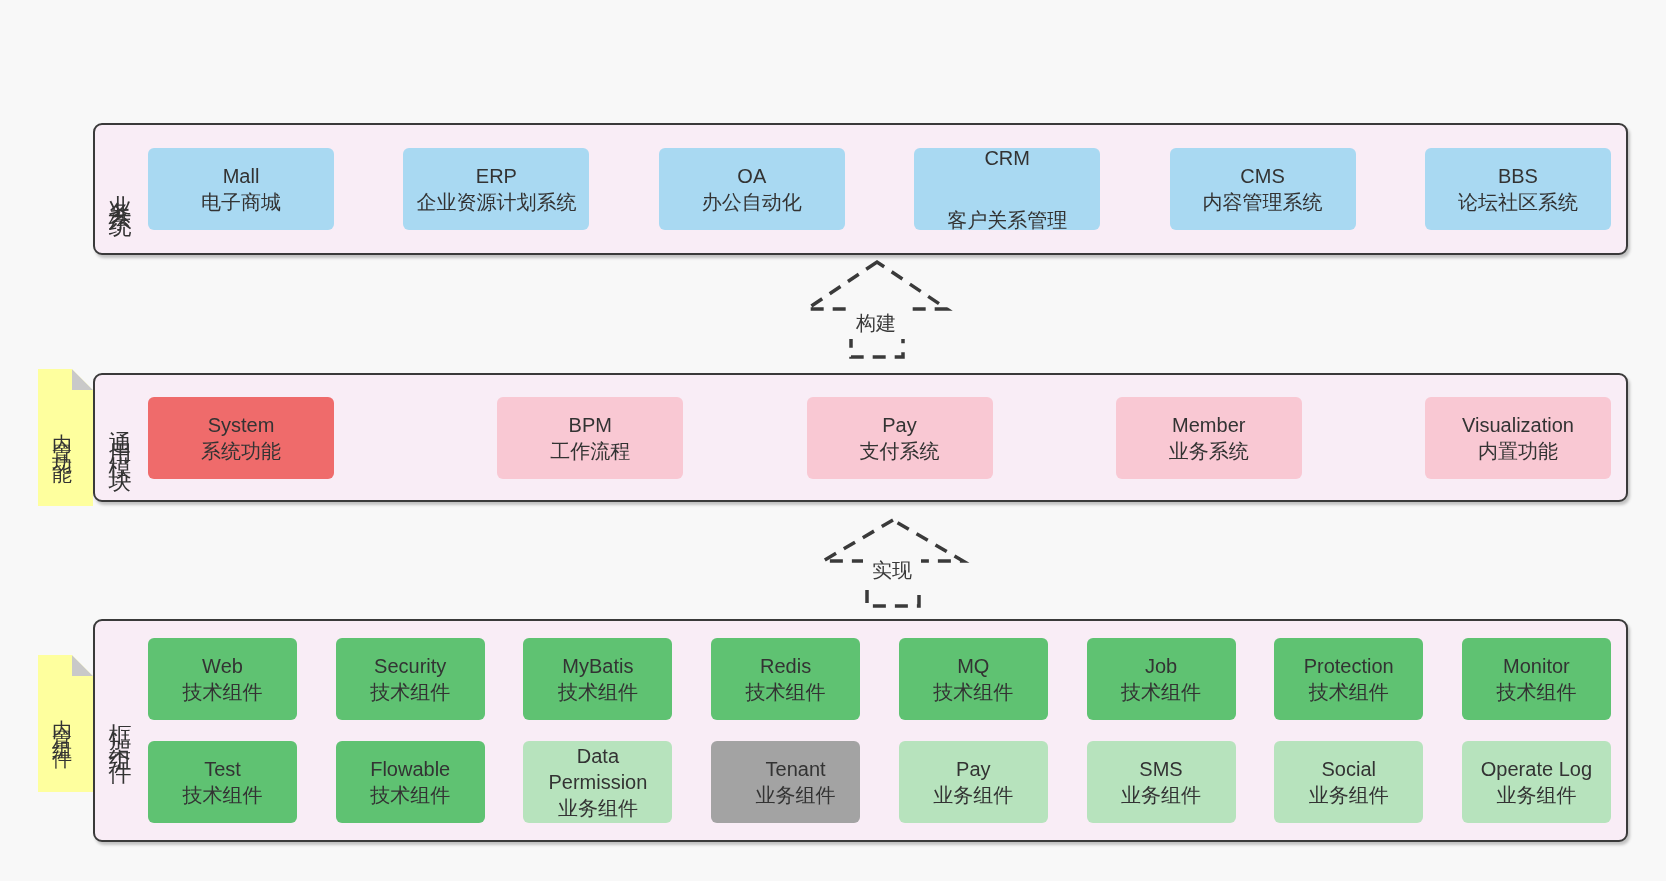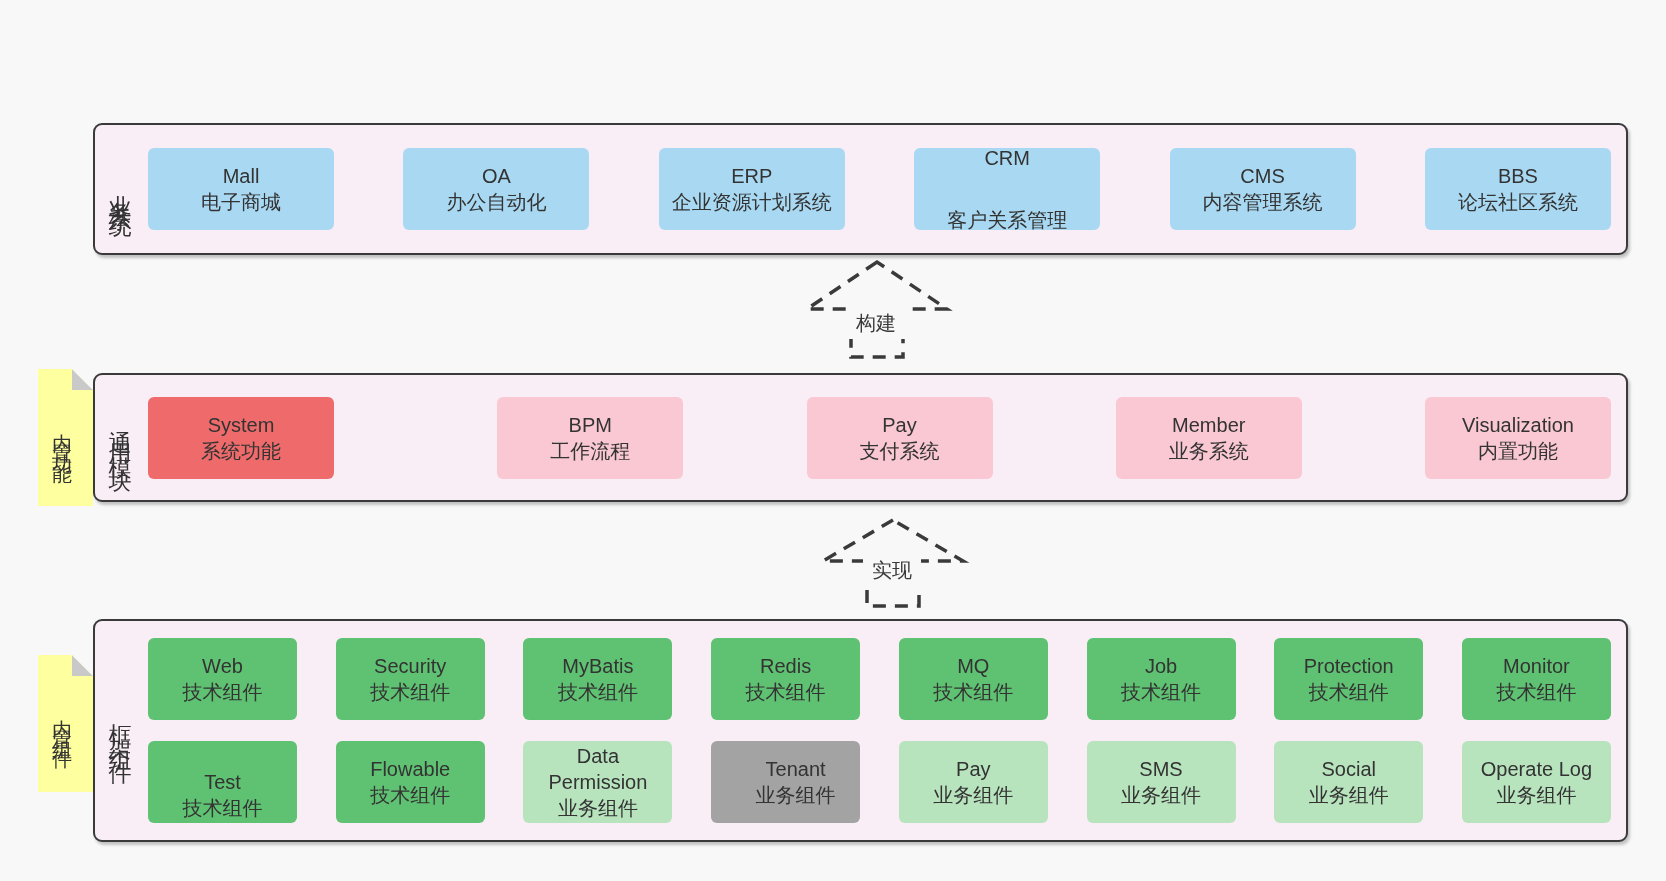--- a/index.html
+++ b/index.html
@@ -125,26 +125,26 @@
     <div class="label-col">
       <span class="v-label">业务系统</span>
     </div>
     <div class="rows">
         <div class="row">
           <div class="box" style="background: rgb(169, 217, 242);">
             <div class="box-title">Mall</div>
             <div class="box-sub">电子商城</div>
           </div>
           <div class="box" style="background: rgb(169, 217, 242);">
+            <div class="box-title">ERP</div>
+            <div class="box-sub">企业资源计划系统</div>
+          </div>
+          <div class="box" style="background: rgb(169, 217, 242);">
             <div class="box-title">OA</div>
             <div class="box-sub">办公自动化</div>
-          </div>
-          <div class="box" style="background: rgb(169, 217, 242);">
-            <div class="box-title">ERP</div>
-            <div class="box-sub">企业资源计划系统</div>
           </div>
           <div class="box" style="background: rgb(169, 217, 242); gap: 36px;">
             <div class="box-title">CRM</div>
             <div class="box-sub">客户关系管理</div>
           </div>
           <div class="box" style="background: rgb(169, 217, 242);">
             <div class="box-title">CMS</div>
             <div class="box-sub">内容管理系统</div>
           </div>
           <div class="box" style="background: rgb(169, 217, 242);">
@@ -238,21 +238,21 @@
           <div class="box" style="background: rgb(95, 194, 114);">
             <div class="box-title">Protection</div>
             <div class="box-sub">技术组件</div>
           </div>
           <div class="box" style="background: rgb(95, 194, 114);">
             <div class="box-title">Monitor</div>
             <div class="box-sub">技术组件</div>
           </div>
         </div>
         <div class="row">
-          <div class="box" style="background: rgb(95, 194, 114); justify-content: flex-end;">
+          <div class="box" style="background: rgb(95, 194, 114);">
             <div class="box-title">Test</div>
             <div class="box-sub">技术组件</div>
           </div>
           <div class="box" style="background: rgb(95, 194, 114);">
             <div class="box-title">Flowable</div>
             <div class="box-sub">技术组件</div>
           </div>
           <div class="box" style="background: rgb(183, 227, 189);">
             <div class="box-title">Data Permission</div>
             <div class="box-sub">业务组件</div>

